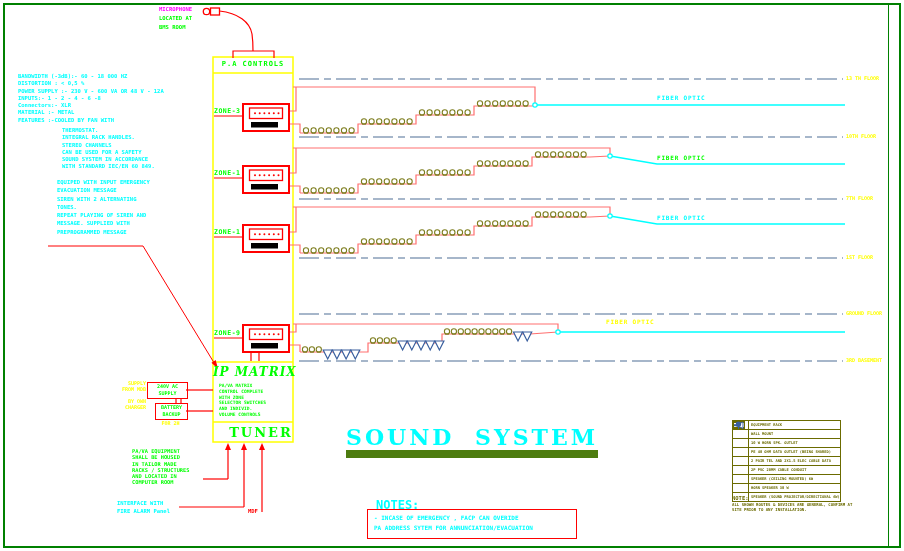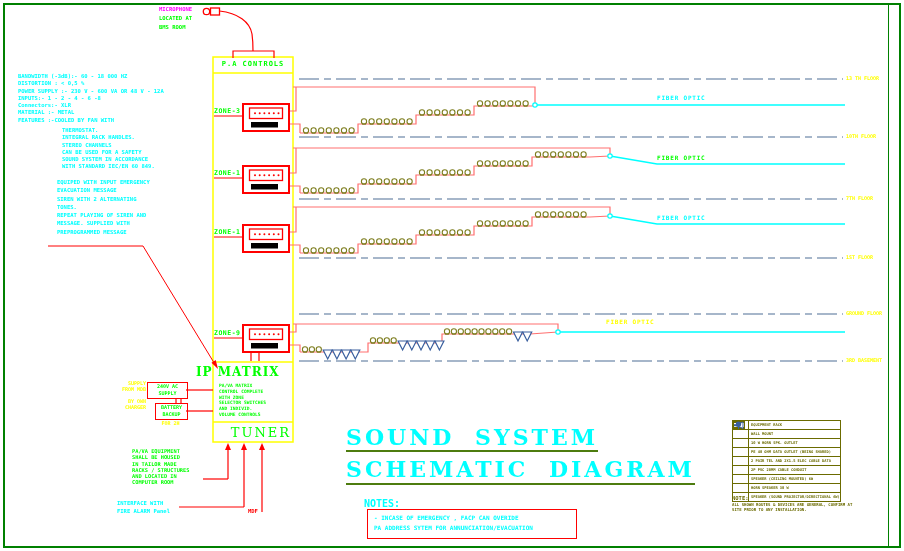--- a/index.html
+++ b/index.html
@@ -13,35 +13,35 @@
   .spec div{height:7.3px;}
   .spec3 div{height:8.3px;}
   .mic-title{font-size:5.5px;font-weight:bold;color:#ff00ff;}
   .mic-loc{font-size:5.5px;font-weight:bold;color:#00ff00;}
   .mic-loc div{height:9px;}
   .pa-head{width:80px;text-align:center;font-size:7px;font-weight:bold;letter-spacing:1px;color:#00ff00;}
   .ipmatrix{width:80px;text-align:center;font-size:12px;font-weight:bold;letter-spacing:1px;color:#00ff00;
             font-family:"DejaVu Serif","Liberation Serif",serif;}
   .matrixdesc{font-size:4.6px;font-weight:bold;color:#00ff00;}
   .matrixdesc div{height:5.8px;}
-  .tuner{width:96px;text-align:center;font-size:13px;font-weight:normal;letter-spacing:2px;color:#00ff00;
+  .tuner{width:96px;text-align:center;font-size:13px;font-weight:bold;letter-spacing:2px;color:#00ff00;
          font-family:"DejaVu Serif","Liberation Serif",serif;}
   .ynote{font-size:5px;font-weight:bold;color:#ffff00;text-align:right;}
   .ynote div{height:5.8px;}
   .redbox{border:1.2px solid #ff0000;color:#00ff00;font-size:5px;font-weight:bold;text-align:center;}
   .redbox div{height:6.5px;}
   .eqnote{font-size:5.3px;font-weight:bold;color:#00ff00;}
   .eqnote div{height:6.3px;}
   .facp{font-size:5.5px;font-weight:bold;color:#00ffff;}
   .facp div{height:7.5px;}
   .mdf{font-size:5.5px;font-weight:bold;color:#ff0000;}
   .title-line{font-family:"DejaVu Serif","Liberation Serif",serif;font-size:22px;font-weight:bold;
-              color:#00ffff;letter-spacing:3px;word-spacing:10px;border-bottom:2px solid #4d7c0f;
+              color:#00ffff;letter-spacing:3px;word-spacing:10px;border-bottom:8px solid #4d7c0f;
               padding-bottom:0px;display:inline-block;margin-bottom:4px;}
-  .notes-head{font-size:10px;font-weight:bold;color:#00ffff;}
+  .notes-head{font-size:12px;font-weight:bold;color:#00ffff;margin-left:12px;}
   .notes-box{border:1.5px solid #ff0000;padding:4px 6px;}
   .notes-box div{font-size:6px;font-weight:bold;color:#00ffff;height:10px;}
   .zone-label{font-size:6.5px;font-weight:bold;color:#00ff00;letter-spacing:0.5px;}
   .floor-label{font-size:5px;font-weight:bold;color:#ffff00;}
   .legend{width:107px;border:1px solid #6b6b00;}
   .legend-row{display:flex;height:8px;border-top:1px solid #6b6b00;align-items:center;}
   .legend-row:first-child{border-top:none;}
   .legend-sym{width:15px;height:8px;border-right:1px solid #6b6b00;flex:none;display:flex;align-items:center;justify-content:center;}
   .legend-txt{font-size:3.7px;font-weight:bold;color:#6b6b00;padding-left:2px;white-space:nowrap;overflow:hidden;}
   .legend-note-head{font-size:5.5px;font-weight:bold;color:#6b6b00;text-decoration:underline;}
@@ -442,21 +442,21 @@
       <div>EQUIPED WITH INPUT EMERGENCY</div>
       <div>EVACUATION MESSAGE</div>
       <div>SIREN WITH 2 ALTERNATING</div>
       <div>TONES.</div>
       <div>REPEAT PLAYING OF SIREN AND</div>
       <div>MESSAGE. SUPPLIED WITH</div>
       <div>PREPROGRAMMED MESSAGE</div>
     </div>
 
   <div class="abs pa-head" style="left:213px;top:60px;">P.A CONTROLS</div>
-  <div class="abs ipmatrix" style="left:196px;top:365px;">IP MATRIX</div>
+  <div class="abs ipmatrix" style="left:213px;top:365px;font-style:italic;">IP MATRIX</div>
   <div class="abs matrixdesc" style="left:219px;top:383px;">
       <div>PA/VA MATRIX</div>
       <div>CONTROL COMPLETE</div>
       <div>WITH ZONE</div>
       <div>SELECTOR SWITCHES</div>
       <div>AND INDIVID.</div>
       <div>VOLUME CONTROLS</div>
     </div>
   <div class="abs tuner" style="left:213px;top:425px;">TUNER</div>
 
@@ -487,21 +487,20 @@
       <div>COMPUTER ROOM</div>
     </div>
   <div class="abs facp" style="left:117px;top:500px;">
       <div>INTERFACE WITH</div>
       <div>FIRE ALARM Panel</div>
     </div>
   <div class="abs mdf" style="left:248px;top:508px;">MDF</div>
 
   <div class="abs" style="left:346px;top:424px;">
     <div><span class="title-line">SOUND  SYSTEM</span></div>
-    <div><span class="title-line">SCHEMATIC  DIAGRAM</span></div>
   </div>
 
   <div class="abs notes-head" style="left:364px;top:498px;">NOTES:</div>
   <div class="abs notes-box" style="left:367px;top:509px;width:196px;">
       <div>-  INCASE OF EMERGENCY , FACP CAN OVERIDE</div>
       <div>   PA ADDRESS SYTEM FOR ANNUNCIATION/EVACUATION</div>
     </div>
 
   <div class="abs legend" style="left:732px;top:420px;" id="legend">
       <div class="legend-row">

